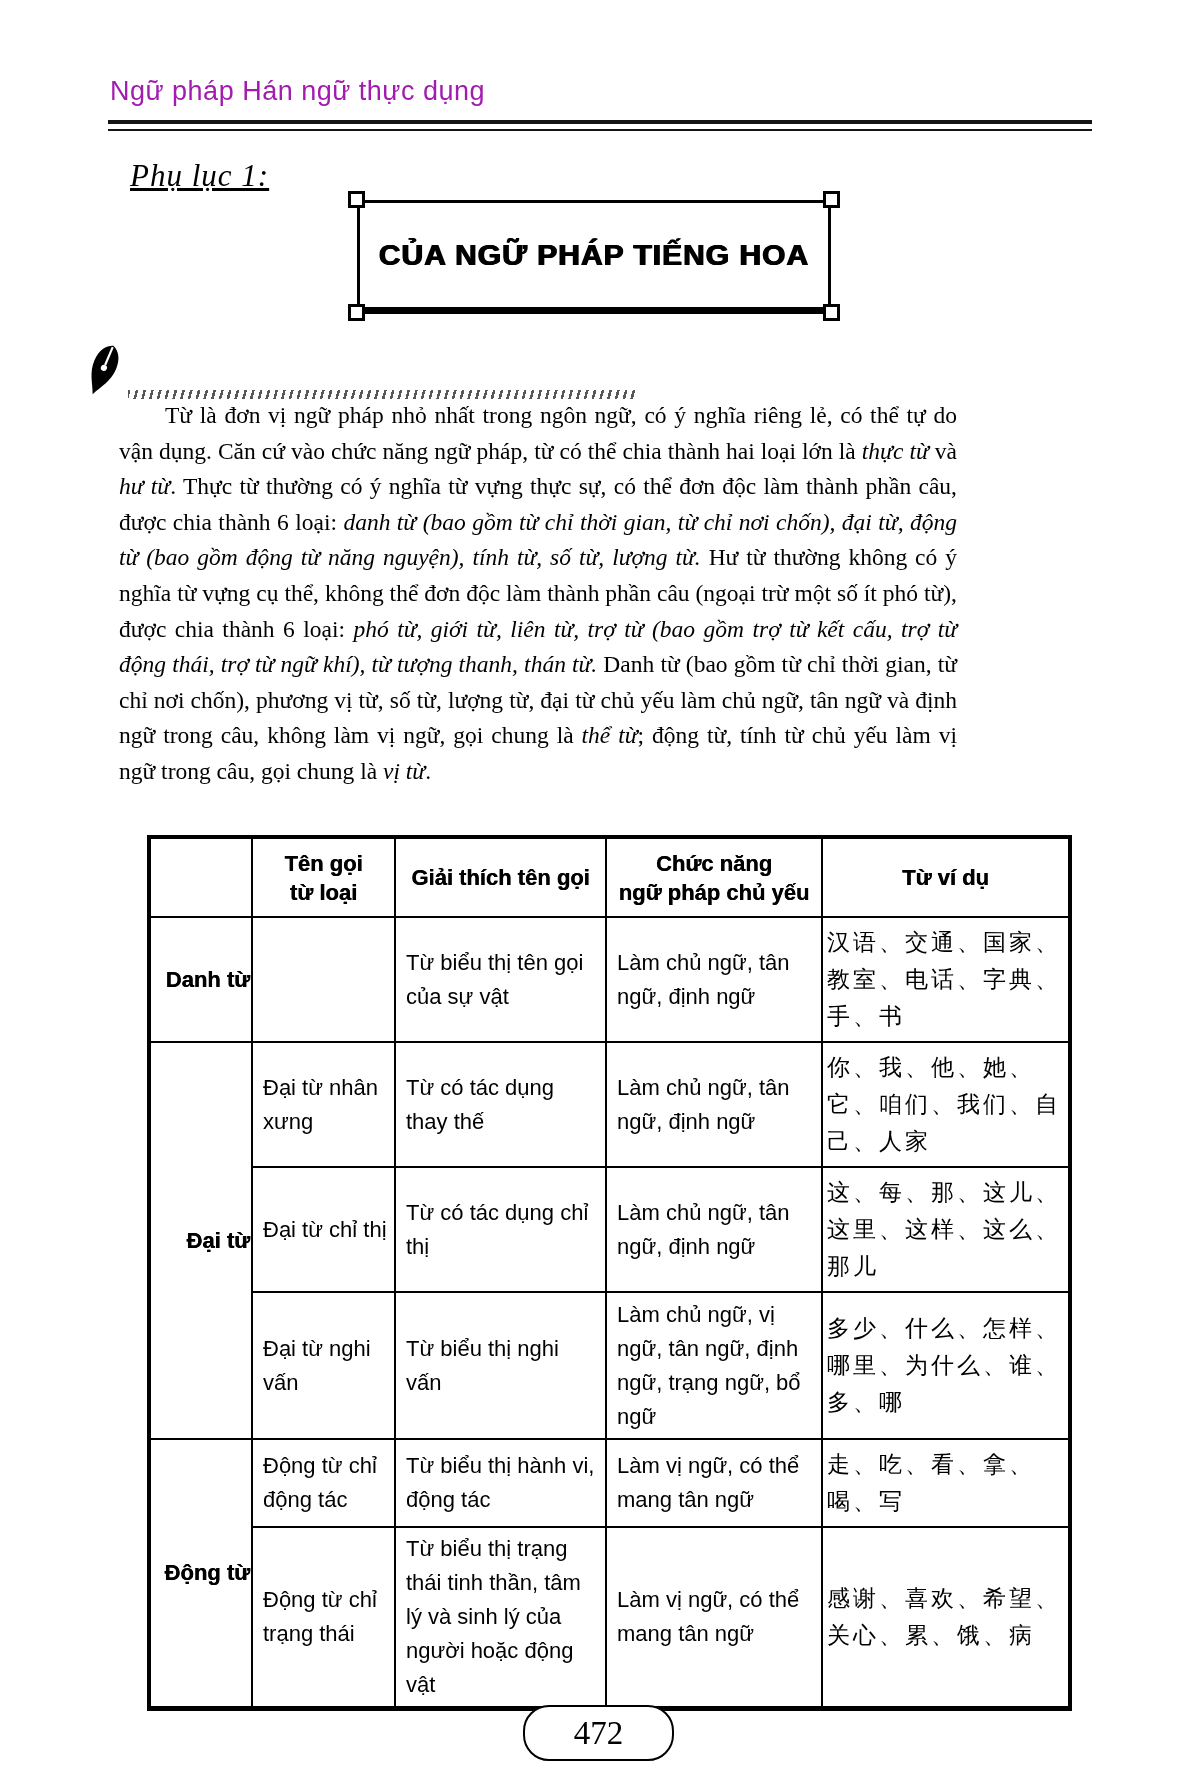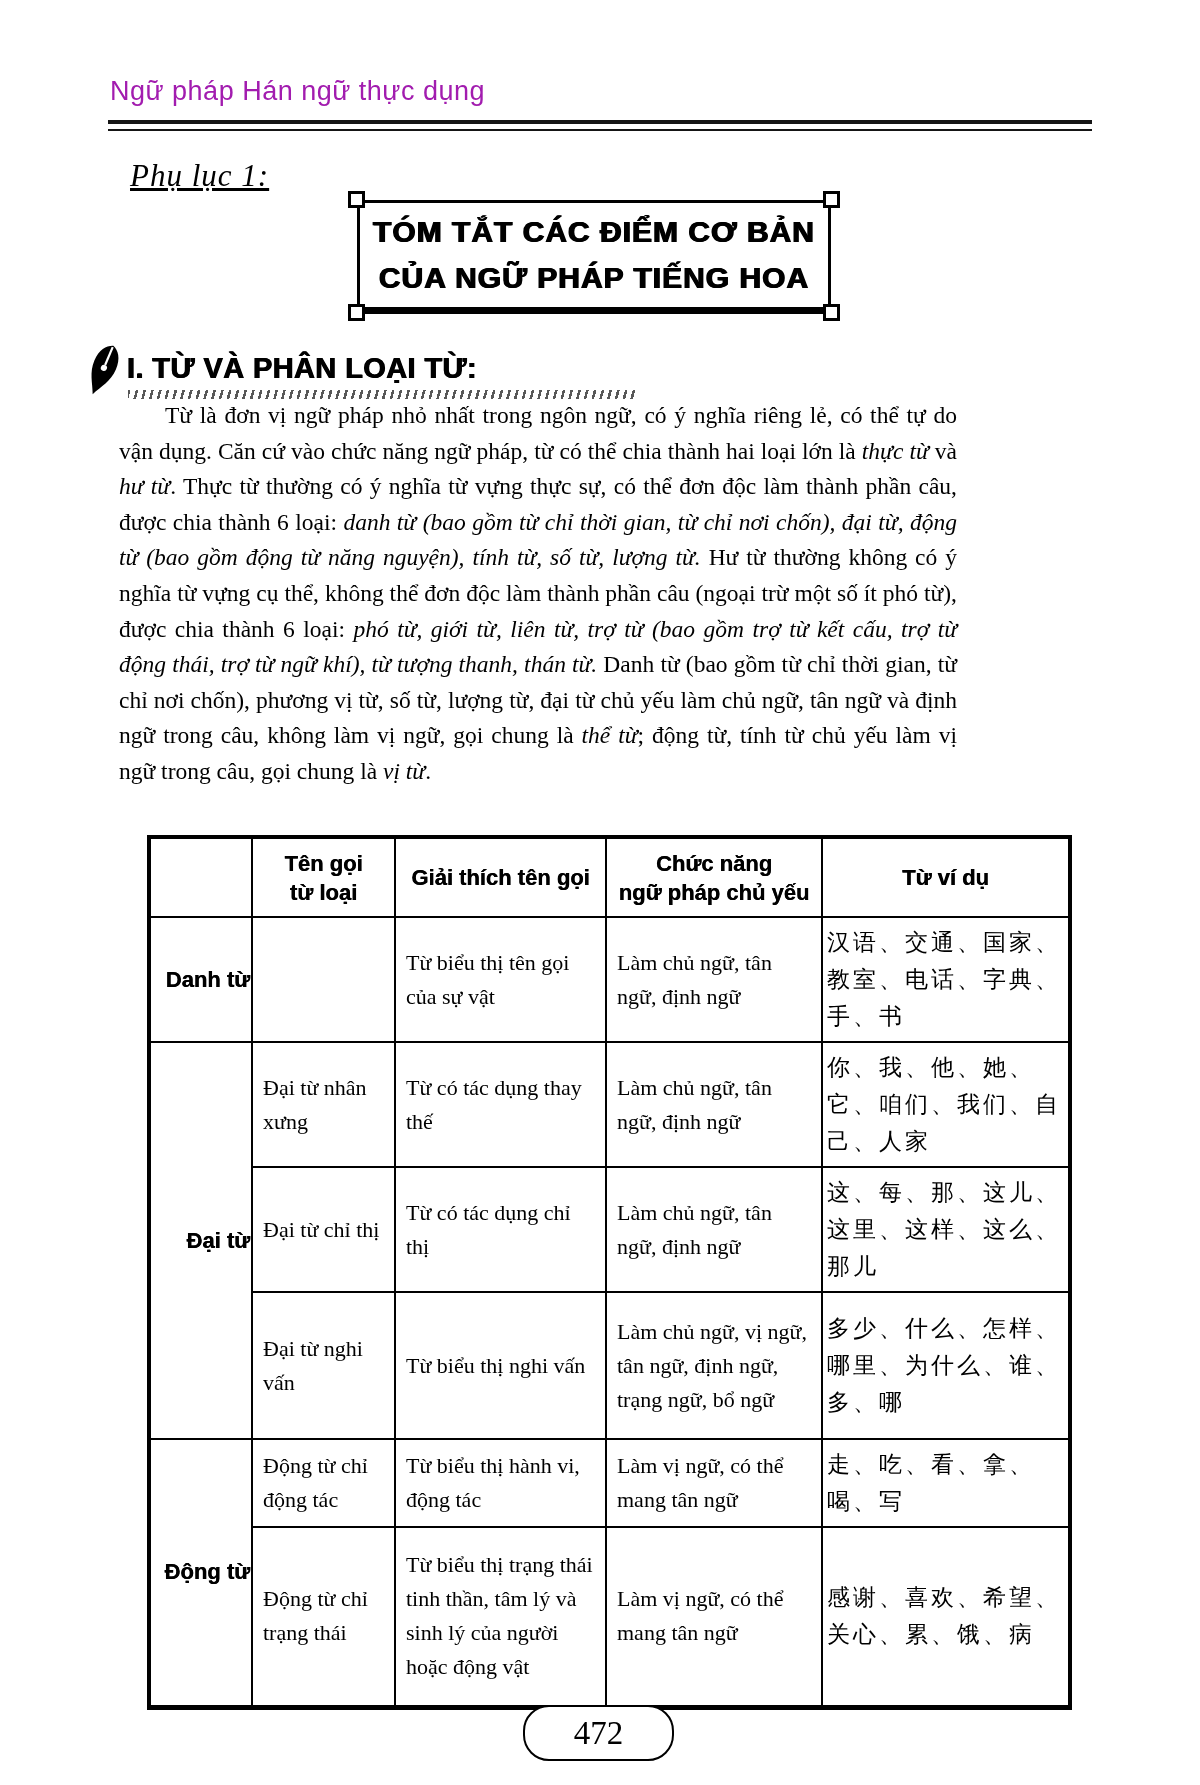--- a/index.html
+++ b/index.html
@@ -44,21 +44,21 @@
   
   table.word-table{position:absolute;left:147px;top:835px;width:921px;border-collapse:collapse;
         table-layout:fixed;border:4px solid #000;border-bottom:5px solid #000;}
   table.word-table th,table.word-table td{border:2px solid #000;vertical-align:middle;
         overflow:hidden;}
   table.word-table th{font-family:"Liberation Sans",sans-serif;font-weight:bold;font-size:22px;
         line-height:29px;text-align:center;white-space:pre-line;
         text-shadow:.4px 0 0 #000;}
   td.cat{font-family:"Liberation Sans",sans-serif;font-weight:bold;font-size:22px;
         text-align:right;text-shadow:.4px 0 0 #000;}
-  td.vn{font-family:Liberation Serif, serif;font-size:22px;line-height:34px;
+  td.vn{font-family:Liberation Sans, sans-serif;font-size:22px;line-height:34px;
         padding:4px 6px 4px 10px;text-align:left;}
   td.cn{font-family:"Liberation Serif",serif;font-size:23px;line-height:37px;
         letter-spacing:3px;padding:6px 6px 6px 4px;text-align:left;}
 
   
   .page-number{position:absolute;left:523px;top:1659px;width:147px;height:52px;
         border:2px solid #000;border-radius:26px;text-align:center;line-height:52px;
         font-size:33px;font-family:"Liberation Serif",serif;background:#fff;margin-top:46px;}
 </style>
 </head>
@@ -69,34 +69,32 @@
   <div class="running-header">Ngữ pháp Hán ngữ thực dụng</div>
   <div class="header-rule"></div>
 
   <div class="appendix">Phụ lục 1:</div>
 
   <div class="title-box">
     <span class="corner tl"></span>
     <span class="corner tr"></span>
     <span class="corner bl"></span>
     <span class="corner br"></span>
-    <div class="tline">TÓM TẮT CÁC ĐIỂM CƠ BẢN</div>
     <div class="tline">CỦA NGỮ PHÁP TIẾNG HOA</div>
   </div>
 
   <div class="pen-icon">
     <svg width="38" height="56" viewBox="0 0 24 36">
       <g transform="rotate(203 12 18)">
         <path d="M12 1 C15 8 19.5 13 19.5 21.5 C19.5 29.5 16 33.5 12 35 C8 33.5 4.5 29.5 4.5 21.5 C4.5 13 9 8 12 1 Z" fill="#000"></path>
         <circle cx="12" cy="19.5" r="2" fill="#fff"></circle>
         <path d="M12 21.5 L12 34" stroke="#fff" stroke-width="1.4"></path>
       </g>
     </svg>
   </div>
-  <div class="section-heading">I. TỪ VÀ PHÂN LOẠI TỪ:</div>
   <div class="section-underline"></div>
 
   <div class="intro"><span>Từ là đơn vị ngữ pháp nhỏ nhất trong ngôn ngữ, có ý nghĩa riêng lẻ, có thể tự do vận dụng. Căn cứ vào chức năng ngữ pháp, từ có thể chia thành hai loại lớn là </span><i>thực từ</i><span> và </span><i>hư từ</i><span>. Thực từ thường có ý nghĩa từ vựng thực sự, có thể đơn độc làm thành phần câu, được chia thành 6 loại: </span><i>danh từ (bao gồm từ chỉ thời gian, từ chỉ nơi chốn), đại từ, động từ (bao gồm động từ năng nguyện), tính từ, số từ, lượng từ.</i><span> Hư từ thường không có ý nghĩa từ vựng cụ thể, không thể đơn độc làm thành phần câu (ngoại trừ một số ít phó từ), được chia thành 6 loại: </span><i>phó từ, giới từ, liên từ, trợ từ (bao gồm trợ từ kết cấu, trợ từ động thái, trợ từ ngữ khí), từ tượng thanh, thán từ.</i><span> Danh từ (bao gồm từ chỉ thời gian, từ chỉ nơi chốn), phương vị từ, số từ, lượng từ, đại từ chủ yếu làm chủ ngữ, tân ngữ và định ngữ trong câu, không làm vị ngữ, gọi chung là </span><i>thể từ</i><span>; động từ, tính từ chủ yếu làm vị ngữ trong câu, gọi chung là </span><i>vị từ</i><span>.</span></div>
 
   <table class="word-table">
     <colgroup>
       <col style="width:103px">
         <col style="width:143px">
         <col style="width:211px">
       <col style="width:216px">

